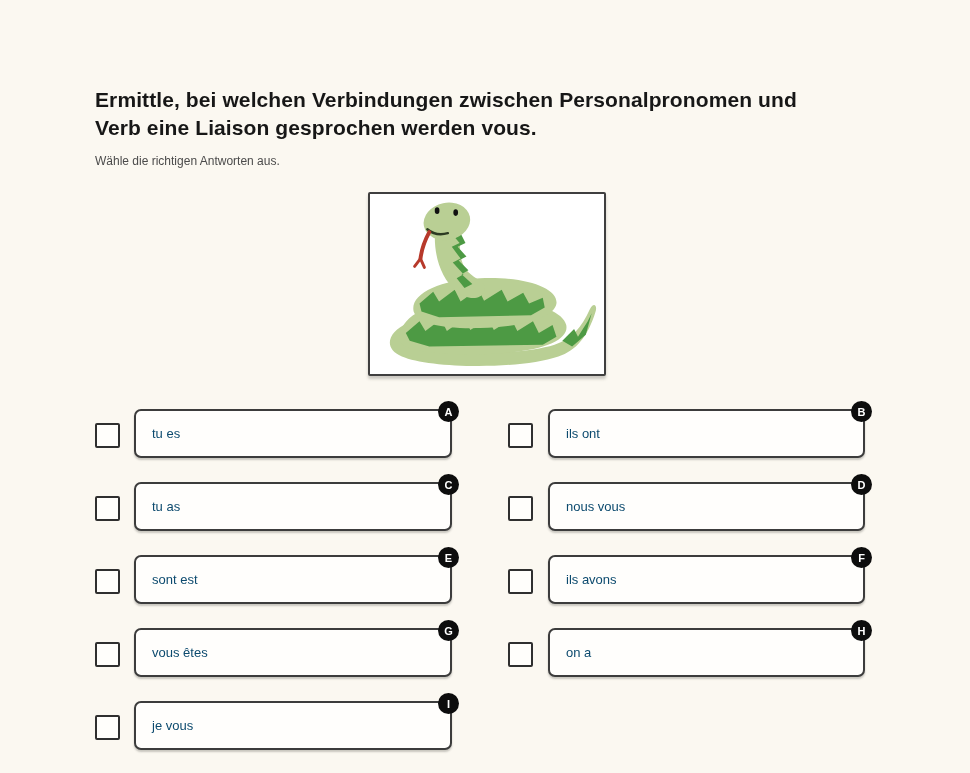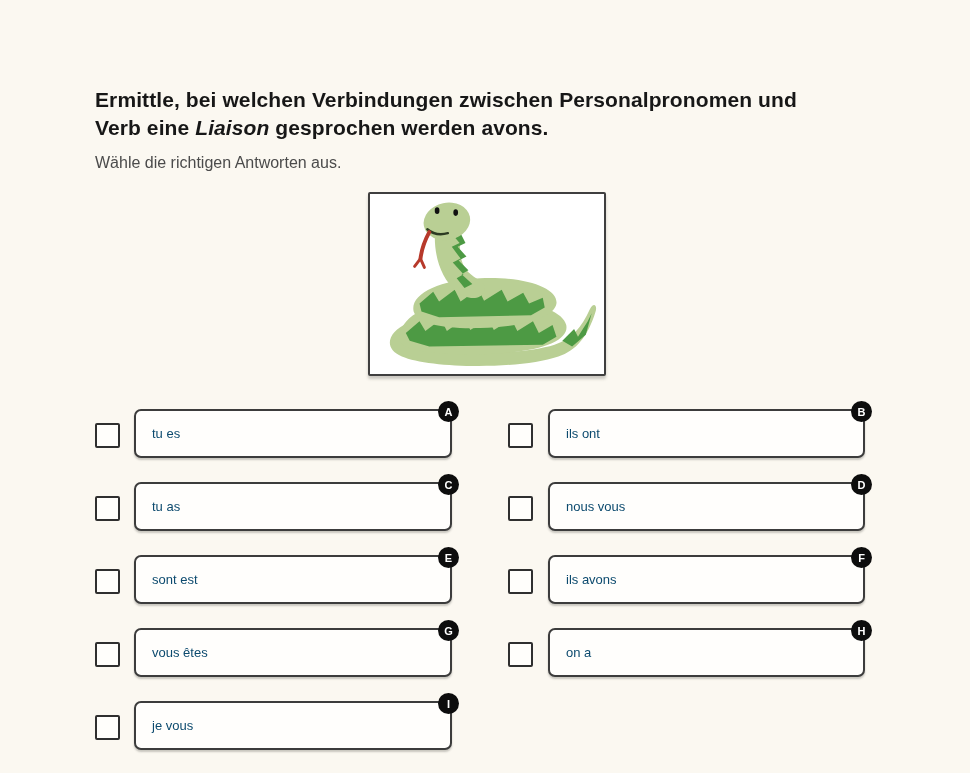--- a/index.html
+++ b/index.html
@@ -9,24 +9,24 @@
     font-family:"Liberation Sans", sans-serif;
     position:relative;overflow:hidden;
   }
   .stage{position:absolute;inset:0;}
 
   .task-title{
     position:absolute;left:95px;top:86px;width:735px;
     font-size:21px;line-height:28px;font-weight:bold;color:#171717;
     letter-spacing:0.1px;
   }
-  .task-title .it{font-style:italic;}
+  .task-title .it{}
   .task-subtitle{
     position:absolute;left:95px;top:154px;
-    font-size:16px;color:#4b4b4b;
+    font-size:12px;color:#4b4b4b;
   }
 
   .snake-card{
     position:absolute;left:368px;top:192px;width:238px;height:184px;
     background:#ffffff;border:2px solid #3f3f3f;border-radius:2px;
     box-shadow:0 3px 3px rgba(60,60,50,0.25);
     box-sizing:border-box;
   }
   .snake-card svg{display:block;width:100%;height:100%;}
 
@@ -52,21 +52,21 @@
     display:flex;align-items:center;justify-content:center;
     color:#ffffff;font-size:11px;font-weight:bold;
   }
 </style>
 </head>
 <body>
 
 <div class="stage">
 
   <div class="task-title">
-    <span>Ermittle, bei welchen Verbindungen zwischen Personalpronomen und Verb eine </span><span class="it">Liaison</span><span> gesprochen werden avons.</span>
+    <span>Ermittle, bei welchen Verbindungen zwischen Personalpronomen und Verb eine </span><span class="it">Liaison</span><span> gesprochen werden vous.</span>
   </div>
 
   <div class="task-subtitle">Wähle die richtigen Antworten aus.</div>
 
   <div class="snake-card">
     <svg viewBox="0 0 238 184">
 
       <path d="M 38 132 C 18 140, 12 158, 32 166 C 60 178, 150 180, 192 166 C 210 160, 222 146, 230 120 C 232 114, 228 110, 224 118 C 216 136, 206 148, 188 154 C 150 166, 70 164, 46 152 C 34 146, 40 138, 56 134 Z" fill="#b9cf94"></path>
       <path d="M 30 150 C 28 128, 52 112, 96 108 C 150 104, 196 116, 200 134 C 203 148, 180 160, 130 163 C 80 166, 34 162, 30 150 Z" fill="#b9cf94"></path>
 

